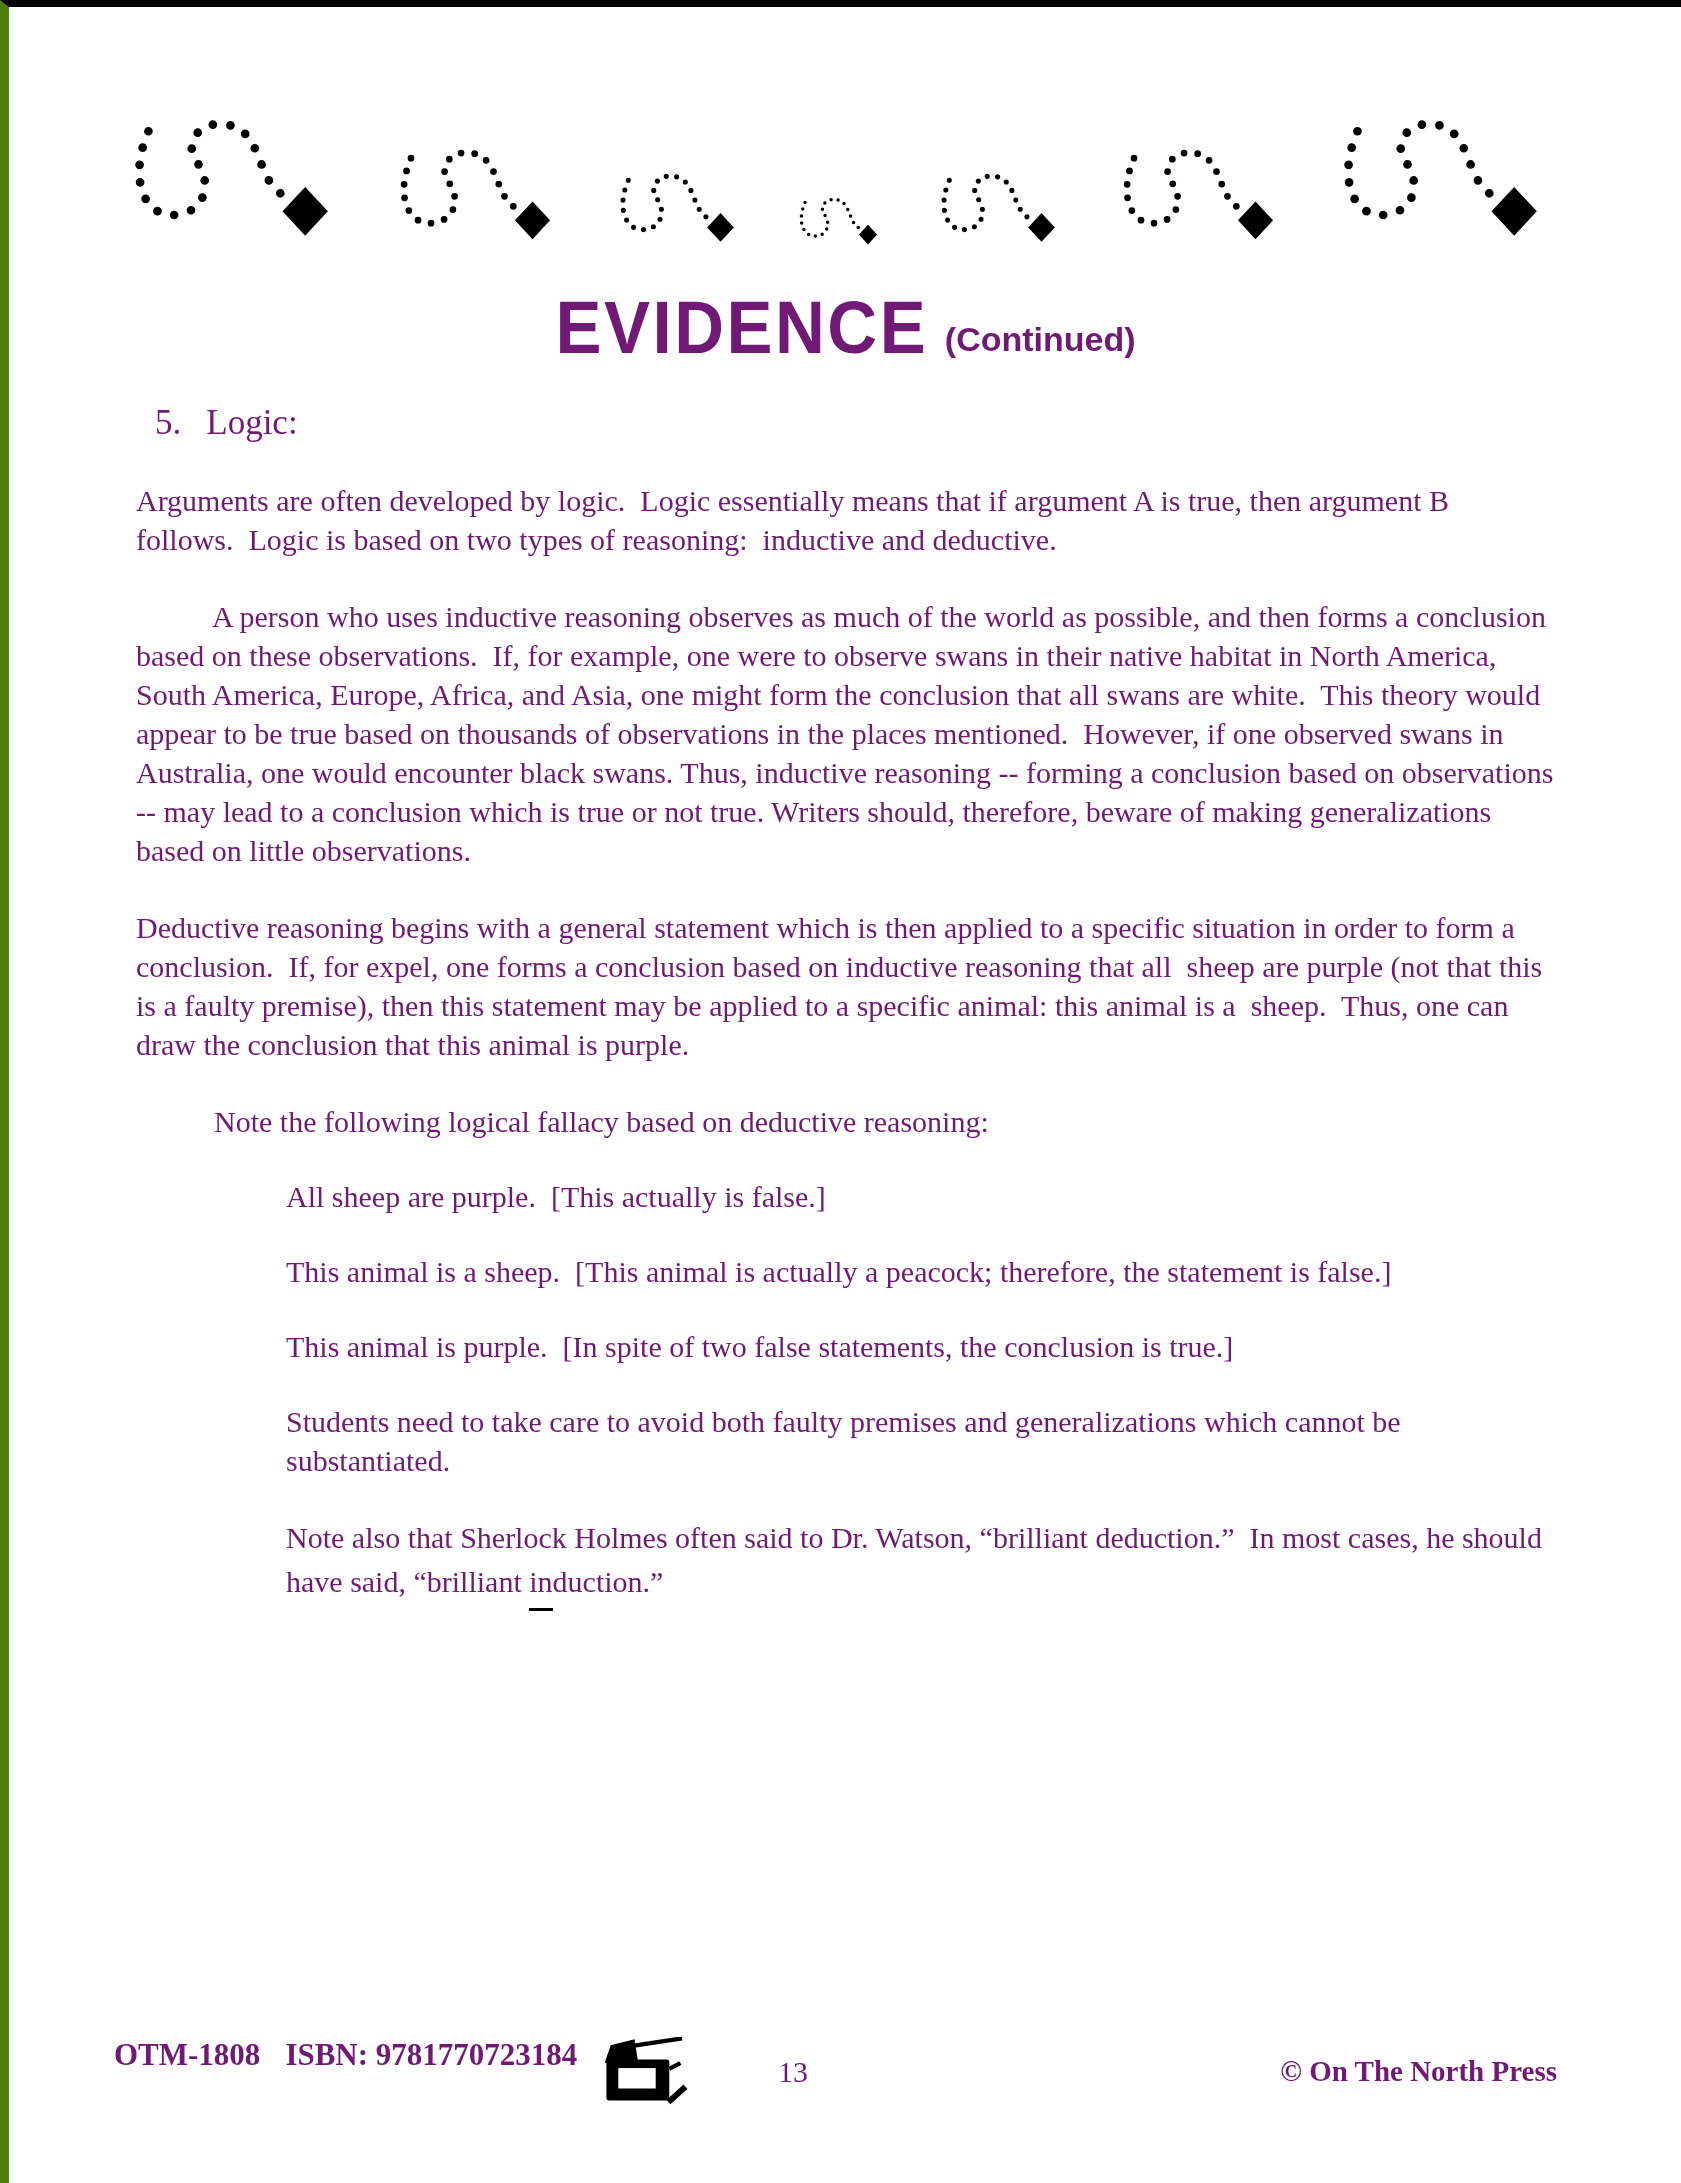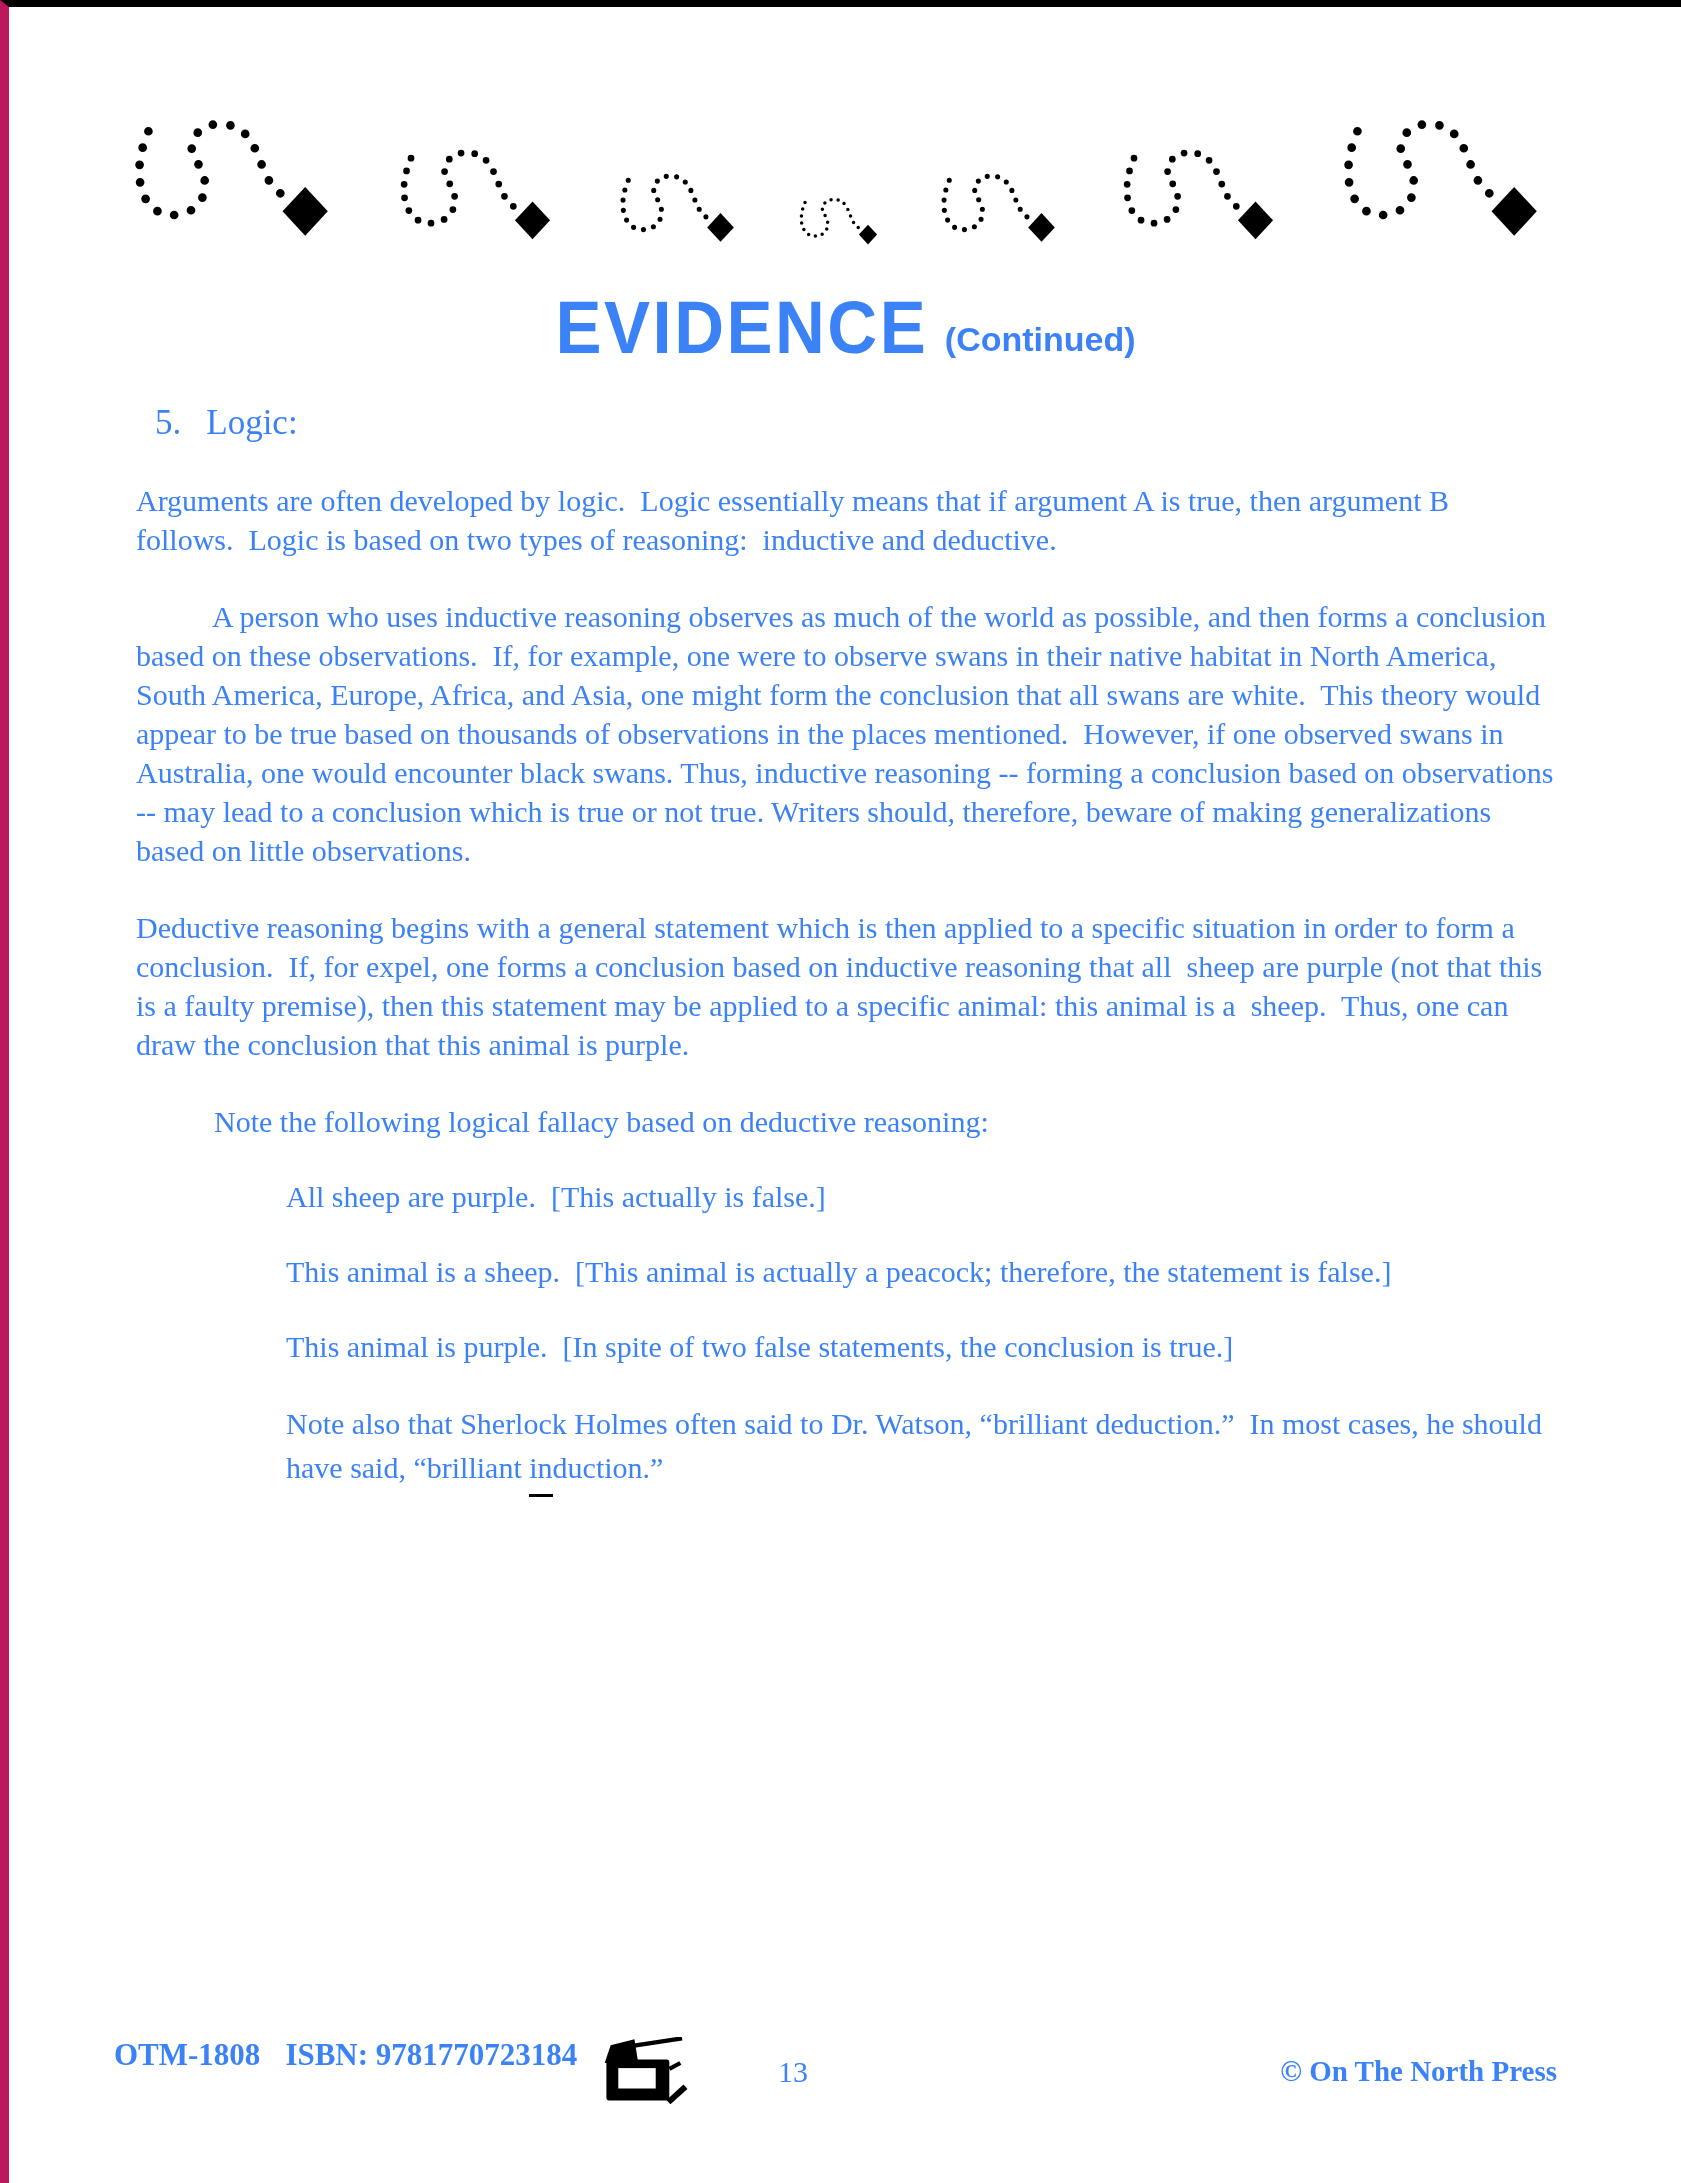--- a/index.html
+++ b/index.html
@@ -4,23 +4,23 @@
 <style>
   html, body { margin: 0; padding: 0; background: #e8e8e8; }
   .page {
     position: relative;
     width: 1682px;
     height: 2183px;
     margin: 0 auto;
     background: #ffffff;
     box-sizing: border-box;
     border-top: 7.4px solid #000;
-    border-left: 9px solid #be185d;
+    border-left: 9px solid #4d7c0f;
     font-family: "Liberation Serif", serif;
-    color: #3b82f6;
+    color: #701a75;
     overflow: hidden;
   }
 
   
   .ornament-row {
     display: flex;
     justify-content: space-between;
     align-items: flex-end;
     margin: 113px 133px 0 122px;
     height: 130px;
@@ -151,20 +151,21 @@
   <div class="content">
     <p class="para">Arguments are often developed by logic.  Logic essentially means that if argument A is true, then argument B follows.  Logic is based on two types of reasoning:  inductive and deductive.</p>
     <p class="para indent">A person who uses inductive reasoning observes as much of the world as possible, and then forms a conclusion based on these observations.  If, for example, one were to observe swans in their native habitat in North America, South America, Europe, Africa, and Asia, one might form the conclusion that all swans are white.  This theory would appear to be true based on thousands of observations in the places mentioned.  However, if one observed swans in Australia, one would encounter black swans. Thus, inductive reasoning -- forming a conclusion based on observations -- may lead to a conclusion which is true or not true. Writers should, therefore, beware of making generalizations based on little observations.</p>
     <p class="para">Deductive reasoning begins with a general statement which is then applied to a specific situation in order to form a conclusion.  If, for expel, one forms a conclusion based on inductive reasoning that all  sheep are purple (not that this is a faulty premise), then this statement may be applied to a specific animal: this animal is a  sheep.  Thus, one can draw the conclusion that this animal is purple.</p>
     <p class="para note-intro">Note the following logical fallacy based on deductive reasoning:</p>
 
     <div class="fallacy-list">
       <p class="para list-item">All sheep are purple.  [This actually is false.]</p>
       <p class="para list-item">This animal is a sheep.  [This animal is actually a peacock; therefore, the statement is false.]</p>
       <p class="para list-item">This animal is purple.  [In spite of two false statements, the conclusion is true.]</p>
+      <p class="para list-item">Students need to take care to avoid both faulty premises and generalizations which cannot be substantiated.</p>
       <p class="para list-item sherlock"><span>Note also that Sherlock Holmes often said to Dr. Watson, “brilliant deduction.”  In most cases, he should have said, “brilliant </span><span class="u">in</span><span>duction.”</span></p>
     </div>
   </div>
 
   <div class="footer">
     <div class="footer-left">
       <span>OTM-1808</span>
       <span class="f-isbn">ISBN: 9781770723184</span>
       <svg class="copier" width="85" height="69" viewBox="0 0 100 80">
         <polygon points="2,30 9,9 37,2 41,27" fill="#000"></polygon>

